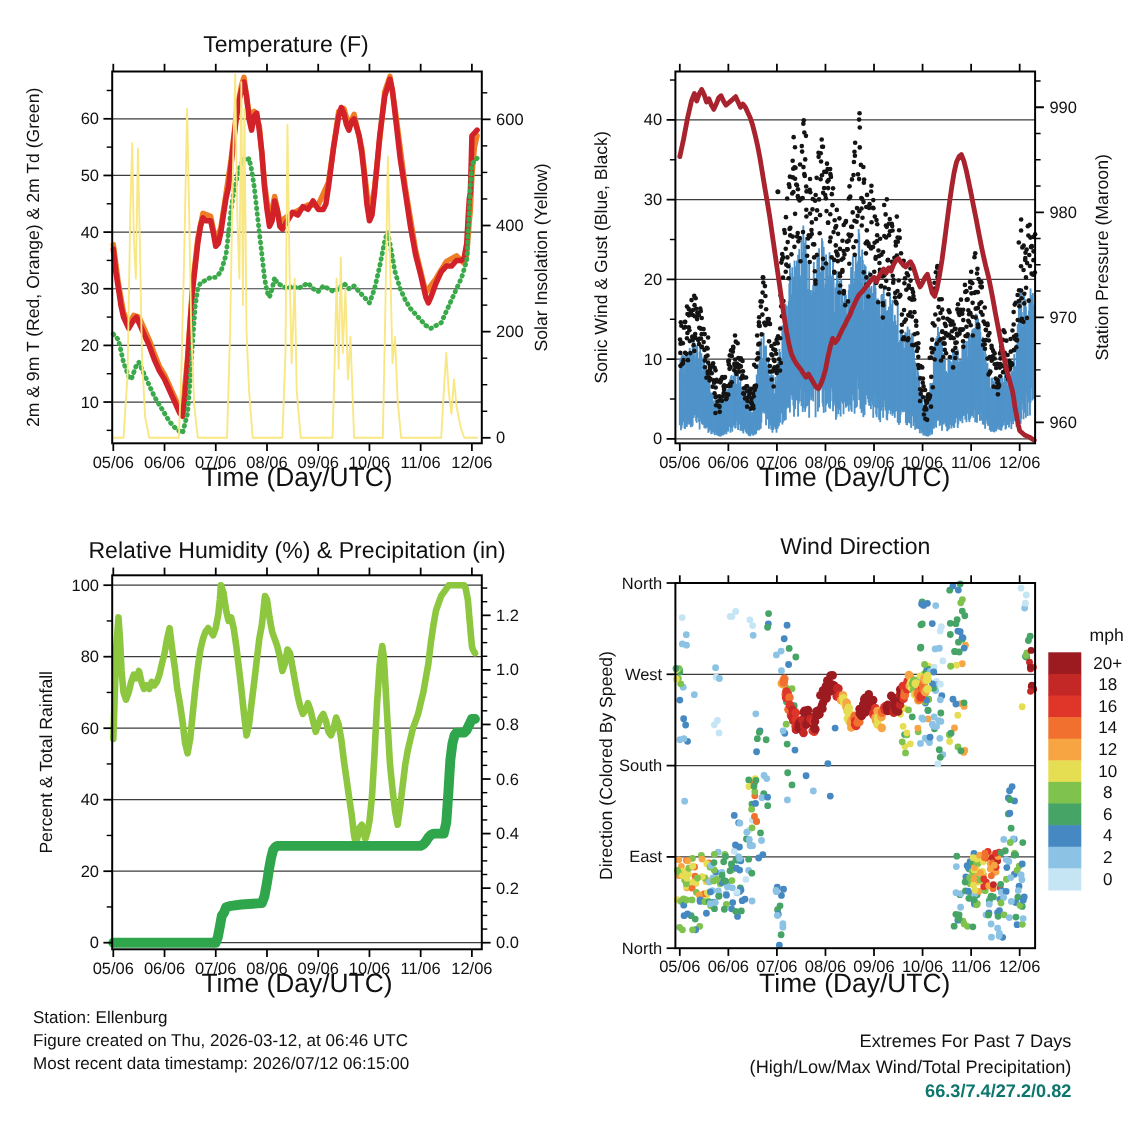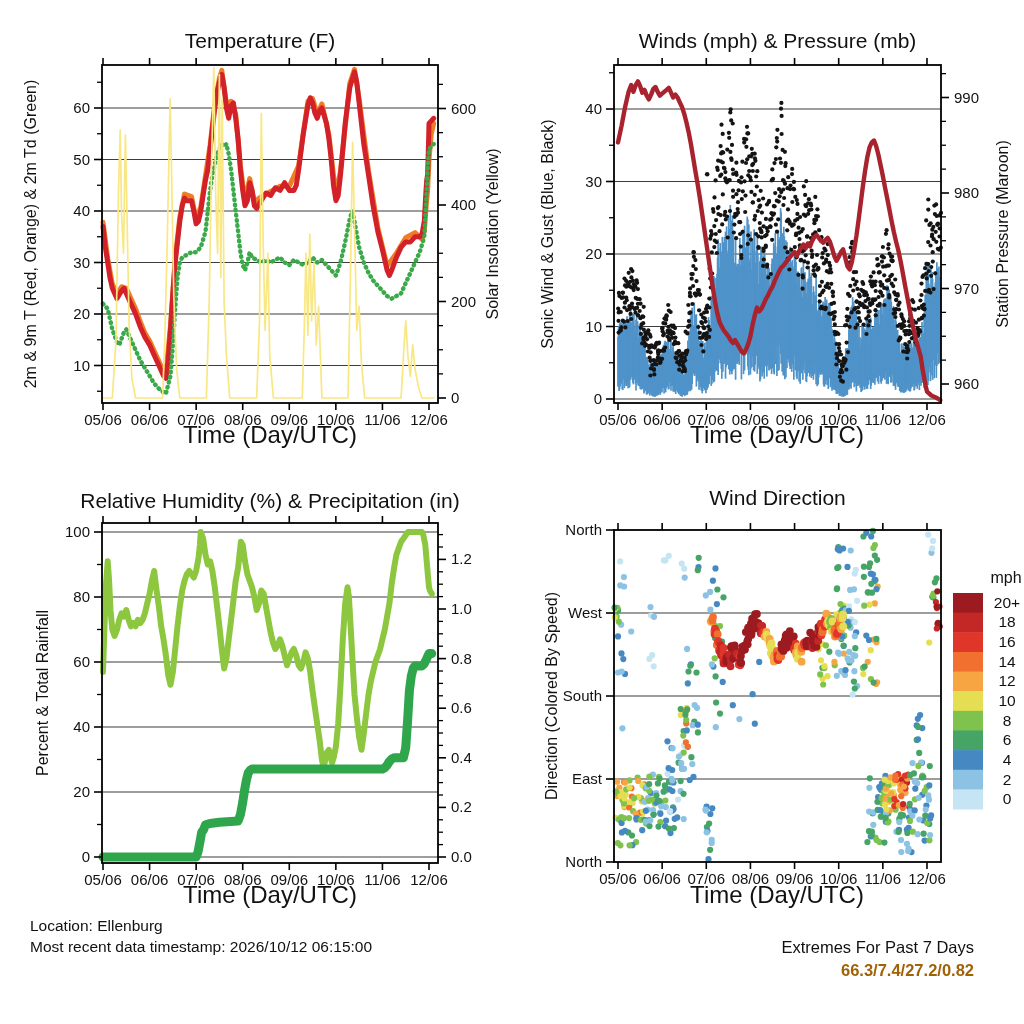--- a/index.html
+++ b/index.html
@@ -2623,38 +2623,39 @@
         <rect x="953" y="750.12" width="30" height="20.14" fill="#4689c2"></rect>
         <text x="1007" y="764.94" text-anchor="middle" font-size="15.5" fill="#111">4</text>
         <rect x="953" y="769.76" width="30" height="20.14" fill="#8cc3e5"></rect>
         <text x="1007" y="784.58" text-anchor="middle" font-size="15.5" fill="#111">2</text>
         <rect x="953" y="789.4" width="30" height="20.14" fill="#c5e5f5"></rect>
         <text x="1007" y="804.22" text-anchor="middle" font-size="15.5" fill="#111">0</text>
       </g>
     </svg>
 
   <div class="ctitle" style="left:92px;top:29px;width:336px;">Temperature (F)</div>
-  <div class="ctitle" style="left:594px;top:29px;width:367px;">Winds (mph) &amp; Pressure (mb)</div>
   <div class="ctitle" style="left:60px;top:489px;width:420px;">Relative Humidity (%) &amp; Precipitation (in)</div>
   <div class="ctitle" style="left:614px;top:486px;width:327px;">Wind Direction</div>
 
   <div class="xtitle" style="left:170px;top:421px;width:200px;">Time (Day/UTC)</div>
   <div class="xtitle" style="left:677px;top:421px;width:200px;">Time (Day/UTC)</div>
   <div class="xtitle" style="left:170px;top:881px;width:200px;">Time (Day/UTC)</div>
   <div class="xtitle" style="left:677px;top:881px;width:200px;">Time (Day/UTC)</div>
 
   <div class="vlabel" style="left:22px;top:414px;width:360px;">2m &amp; 9m T (Red, Orange) &amp; 2m Td (Green)</div>
   <div class="vlabel" style="left:484px;top:384px;width:300px;">Solar Insolation (Yellow)</div>
   <div class="vlabel" style="left:539px;top:404px;width:340px;">Sonic Wind &amp; Gust (Blue, Black)</div>
   <div class="vlabel" style="left:994px;top:394px;width:320px;">Station Pressure (Maroon)</div>
   <div class="vlabel" style="left:34px;top:843px;width:300px;">Percent &amp; Total Rainfall</div>
   <div class="vlabel" style="left:543px;top:866px;width:340px;">Direction (Colored By Speed)</div>
 
   <div class="footer">
-    <div>Location: Ellenburg</div>
-    <div>Most recent data timestamp: 2026/10/12 06:15:00</div>
+    <div>Station: Ellenburg</div>
+    <div>Figure created on Thu, 2026-03-12, at 06:46 UTC</div>
+    <div>Most recent data timestamp: 2026/07/12 06:15:00</div>
   </div>
 
   <div class="extremes">
     <div>Extremes For Past 7 Days</div>
-    <div class="vals" id="extremes-vals" style="color: #a16207;">66.3/7.4/27.2/0.82</div>
+    <div>(High/Low/Max Wind/Total Precipitation)</div>
+    <div class="vals" id="extremes-vals" style="color: #0f766e;">66.3/7.4/27.2/0.82</div>
   </div>
 </div>
 
 </body></html>

